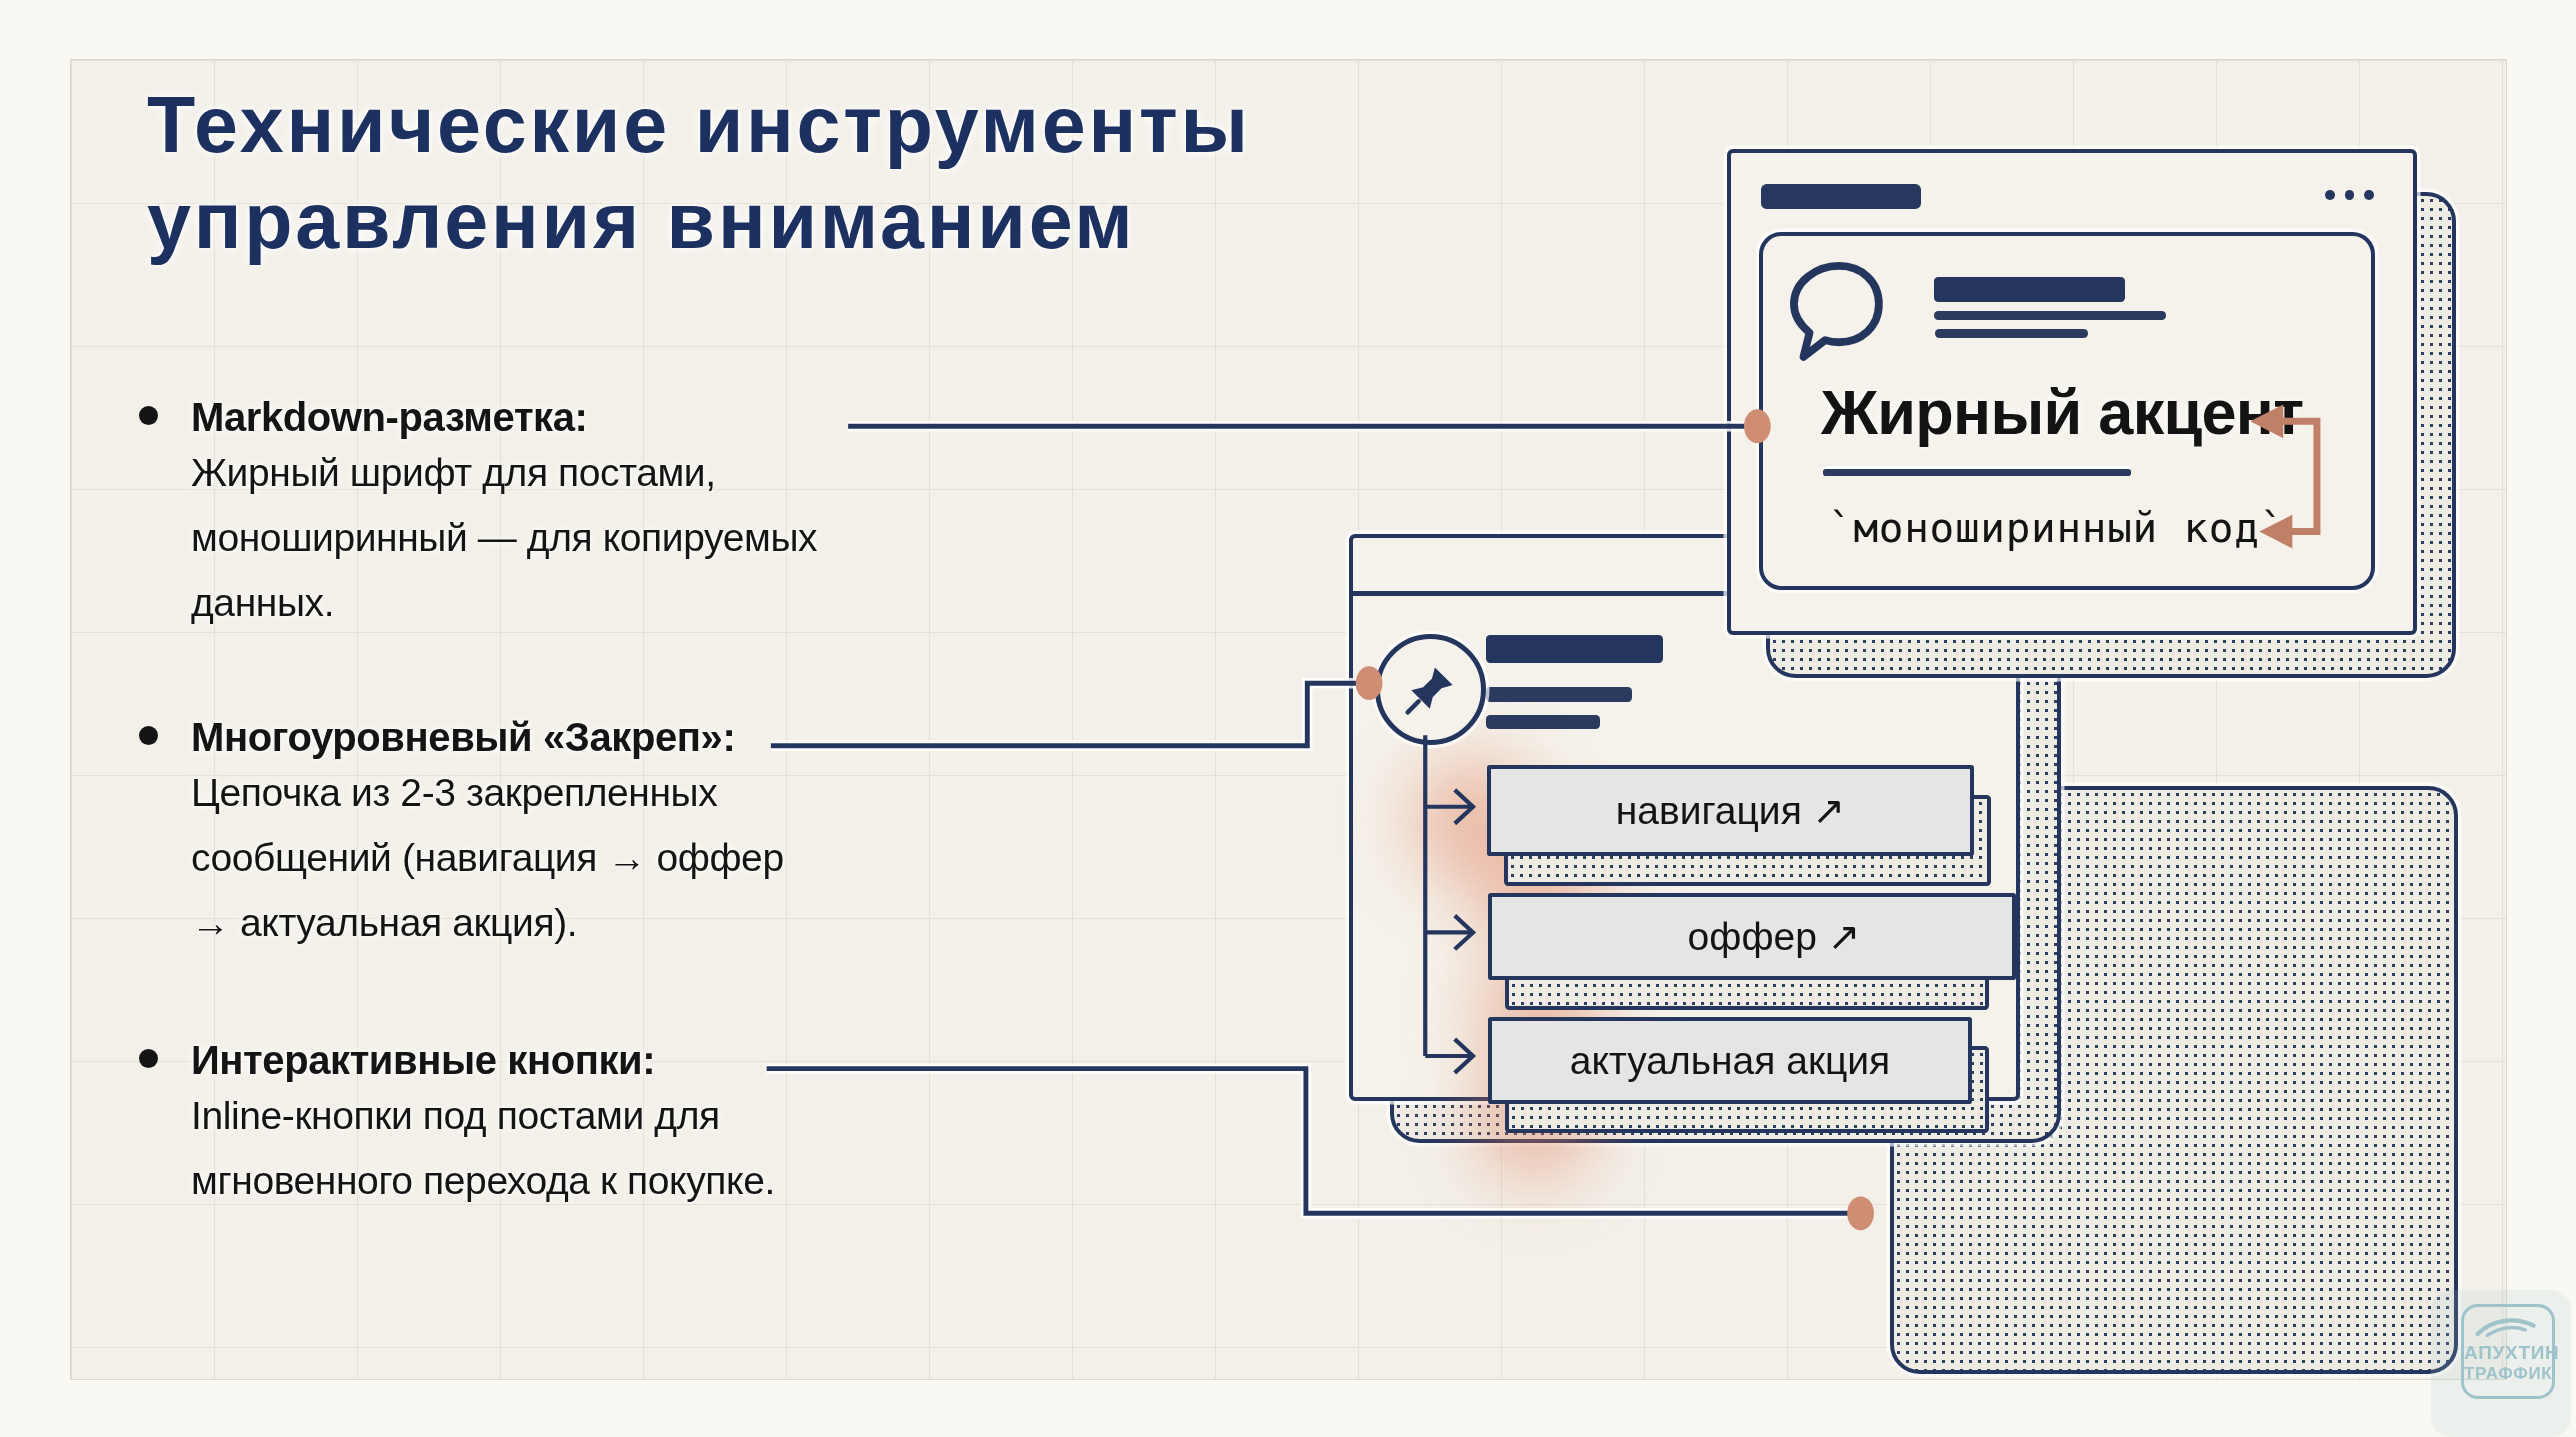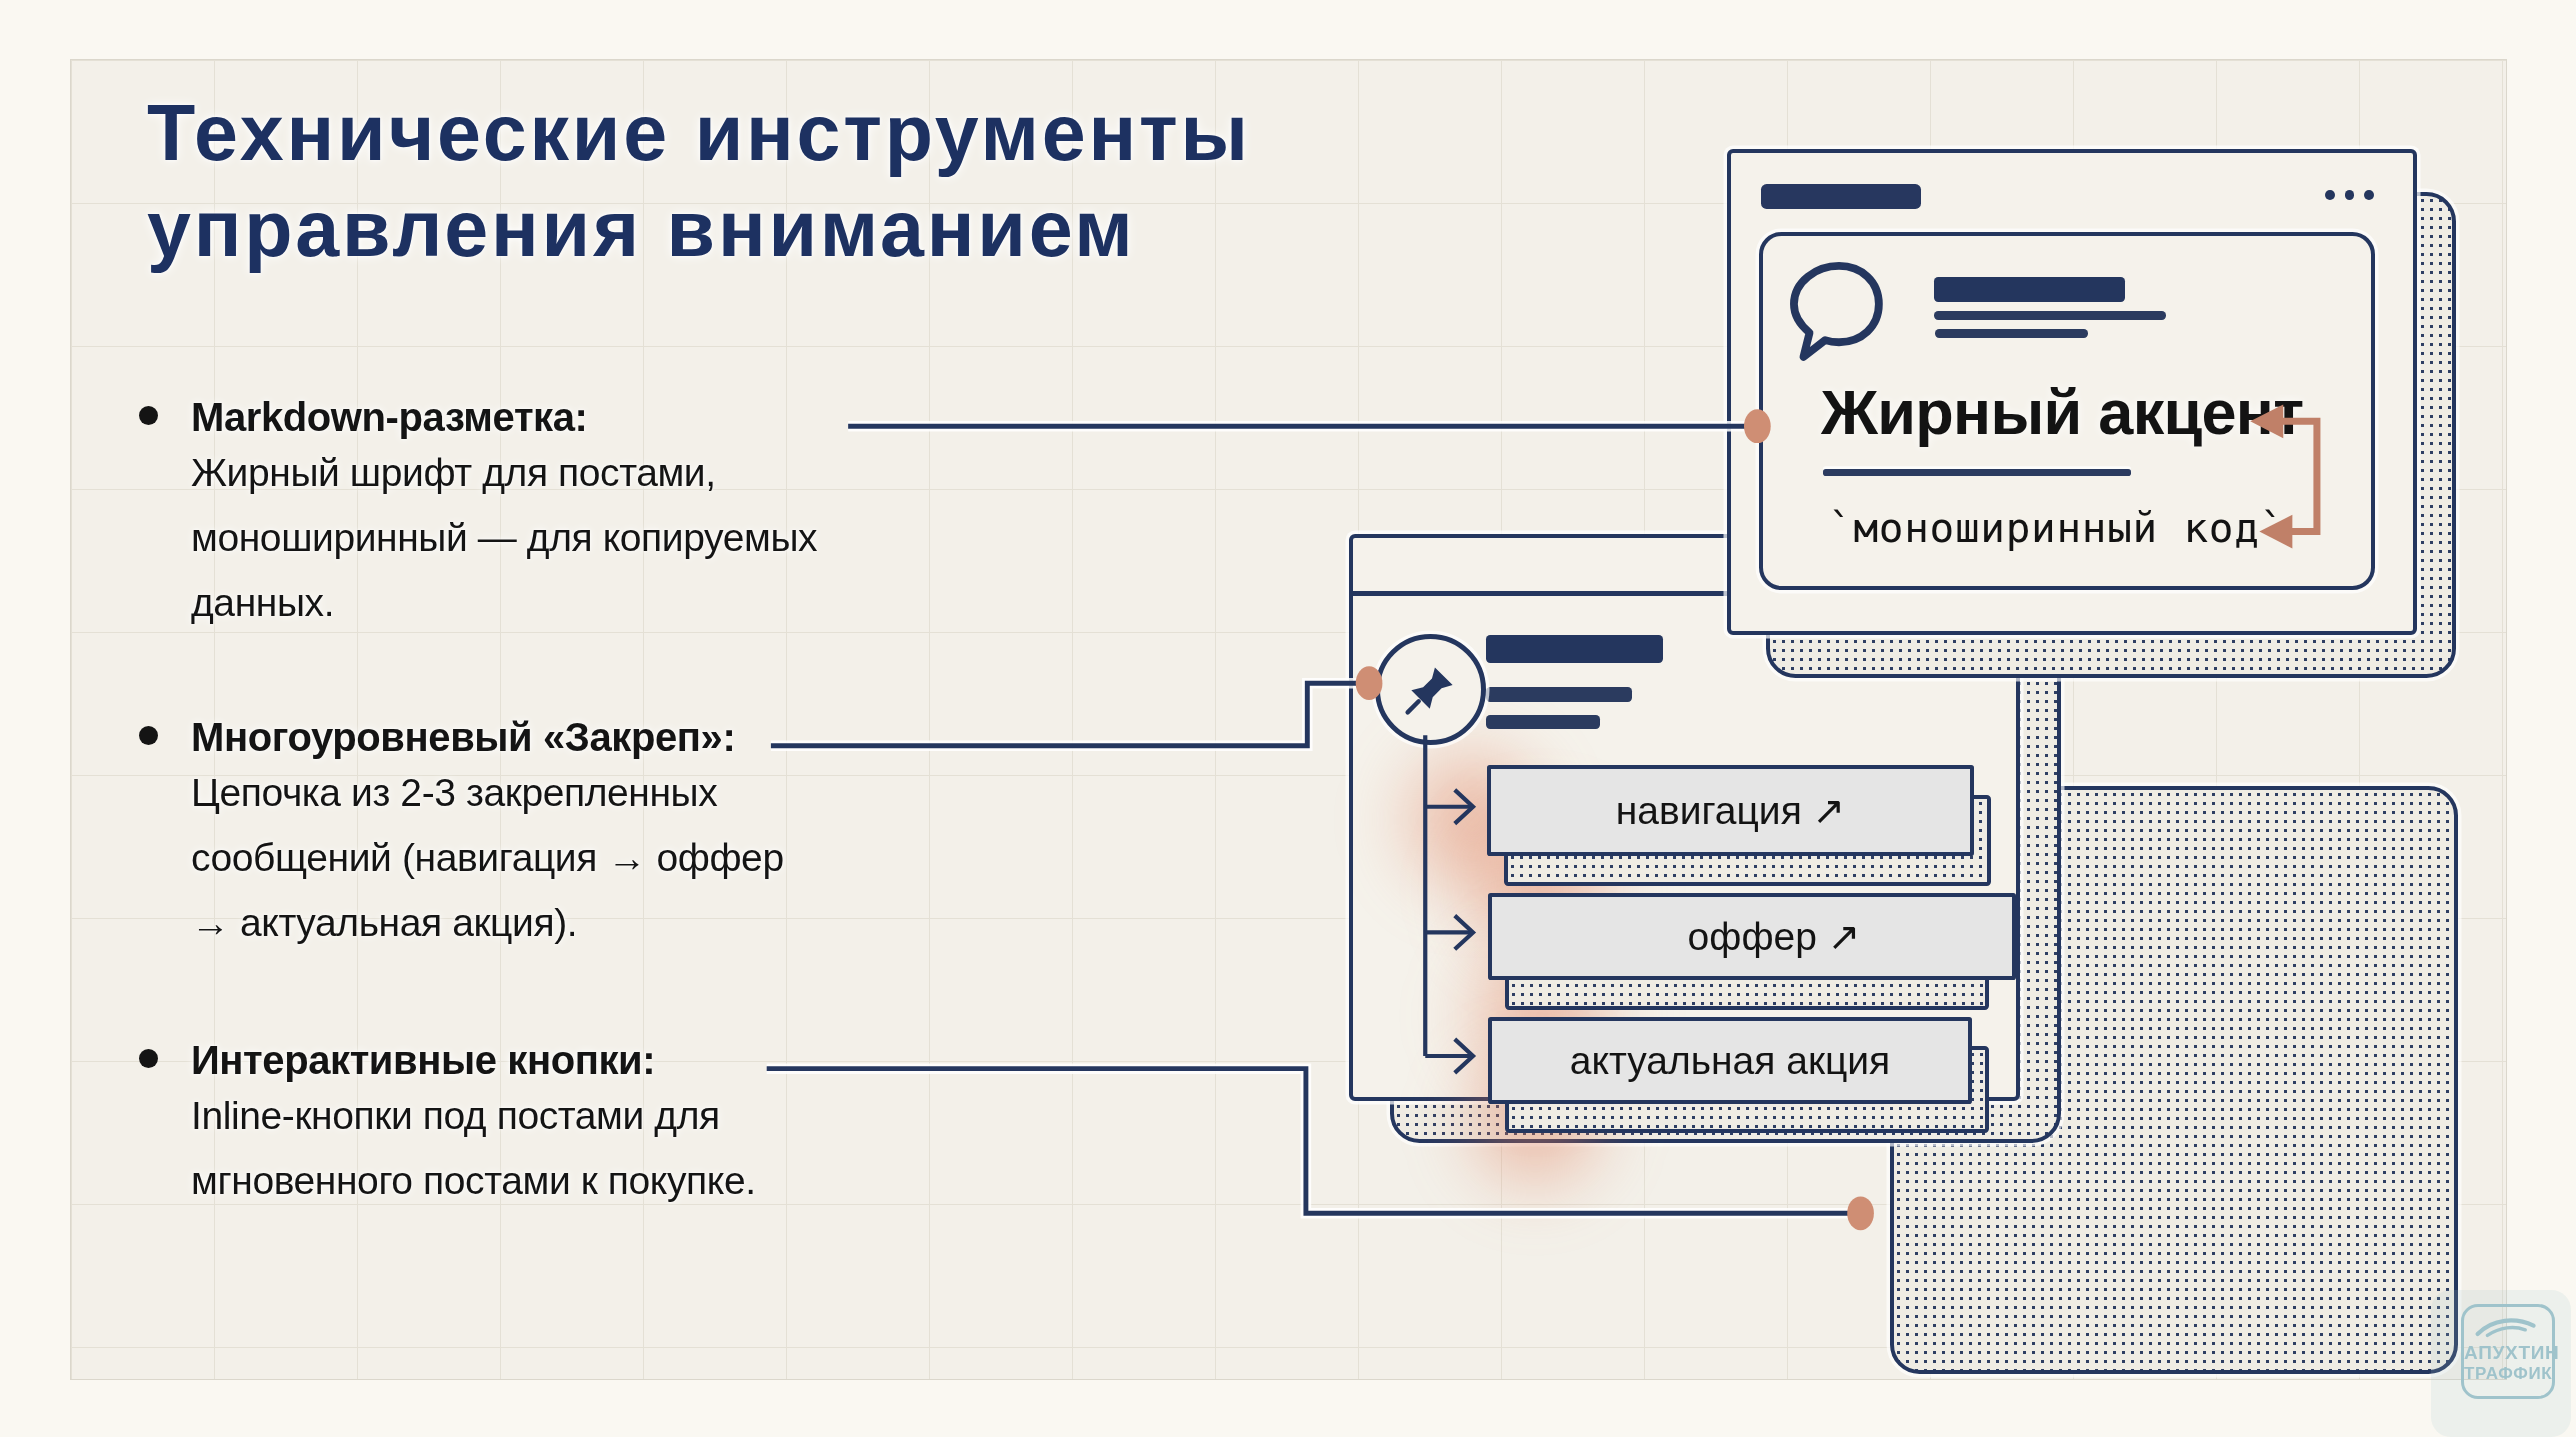--- a/index.html
+++ b/index.html
@@ -6,21 +6,21 @@
   .stage{position:relative;width:2576px;height:1438px;overflow:hidden;
          font-family:"Liberation Sans","DejaVu Sans",sans-serif;color:#141414;}
   
   .board{position:absolute;left:70px;top:59px;width:2435px;height:1319px;
     background-color:#f3f0e9;border:1.4px solid #dbd7cc;
     background-image:
       linear-gradient(#e4e0d5 1.4px,transparent 1.4px),
       linear-gradient(90deg,#e4e0d5 1.4px,transparent 1.4px);
     background-size:143px 143px;}
   
-  .title{position:absolute;left:147px;top:85px;font-size:79px;font-weight:800;
+  .title{position:absolute;left:147px;top:77px;font-size:79px;font-weight:800;
     color:#1d3161;line-height:1.22;letter-spacing:2.8px;
     text-shadow:0 0 11.2px rgba(255,255,255,.95),0 0 4.2px rgba(255,255,255,.9);}
   
   .bullet{position:absolute;left:133px;width:878px;
     text-shadow:0 0 9.8px rgba(255,255,255,.95),0 0 3.5px rgba(255,255,255,.9);}
   .bullet .dot{position:absolute;left:5.6px;top:11.2px;width:19px;height:19px;border-radius:50%;background:#141414;}
   .bullet .head{margin-left:58px;font-size:40px;font-weight:800;letter-spacing:-0.4px;}
   .bullet .line{margin-left:58px;font-size:39px;font-weight:500;line-height:65px;letter-spacing:-0.4px;}
   .bullet .line:first-of-type{margin-top:9.8px;}
   
@@ -121,21 +121,21 @@
     <div class="head">Многоуровневый «Закреп»:</div>
     <div class="line">Цепочка из 2-3 закрепленных</div>
     <div class="line">сообщений (навигация → оффер</div>
     <div class="line">→ актуальная акция).</div>
   </div>
 
   <div class="bullet" style="top:1038px;">
     <span class="dot"></span>
     <div class="head">Интерактивные кнопки:</div>
     <div class="line">Inline-кнопки под постами для</div>
-    <div class="line">мгновенного постами к покупке.</div>
+    <div class="line">мгновенного перехода к покупке.</div>
   </div>
 
   <div class="card-back ht post-back"></div>
 
   <div class="card-back ht pin-back"></div>
   <div class="card pin-card">
     <div class="header-line"></div>
     <div class="glow" style="left:28px;top:176px;width:183px;height:211px;"></div>
     <div class="glow" style="left:84px;top:253px;width:211px;height:197px;"></div>
     <div class="glow" style="left:84px;top:379px;width:211px;height:197px;"></div>

